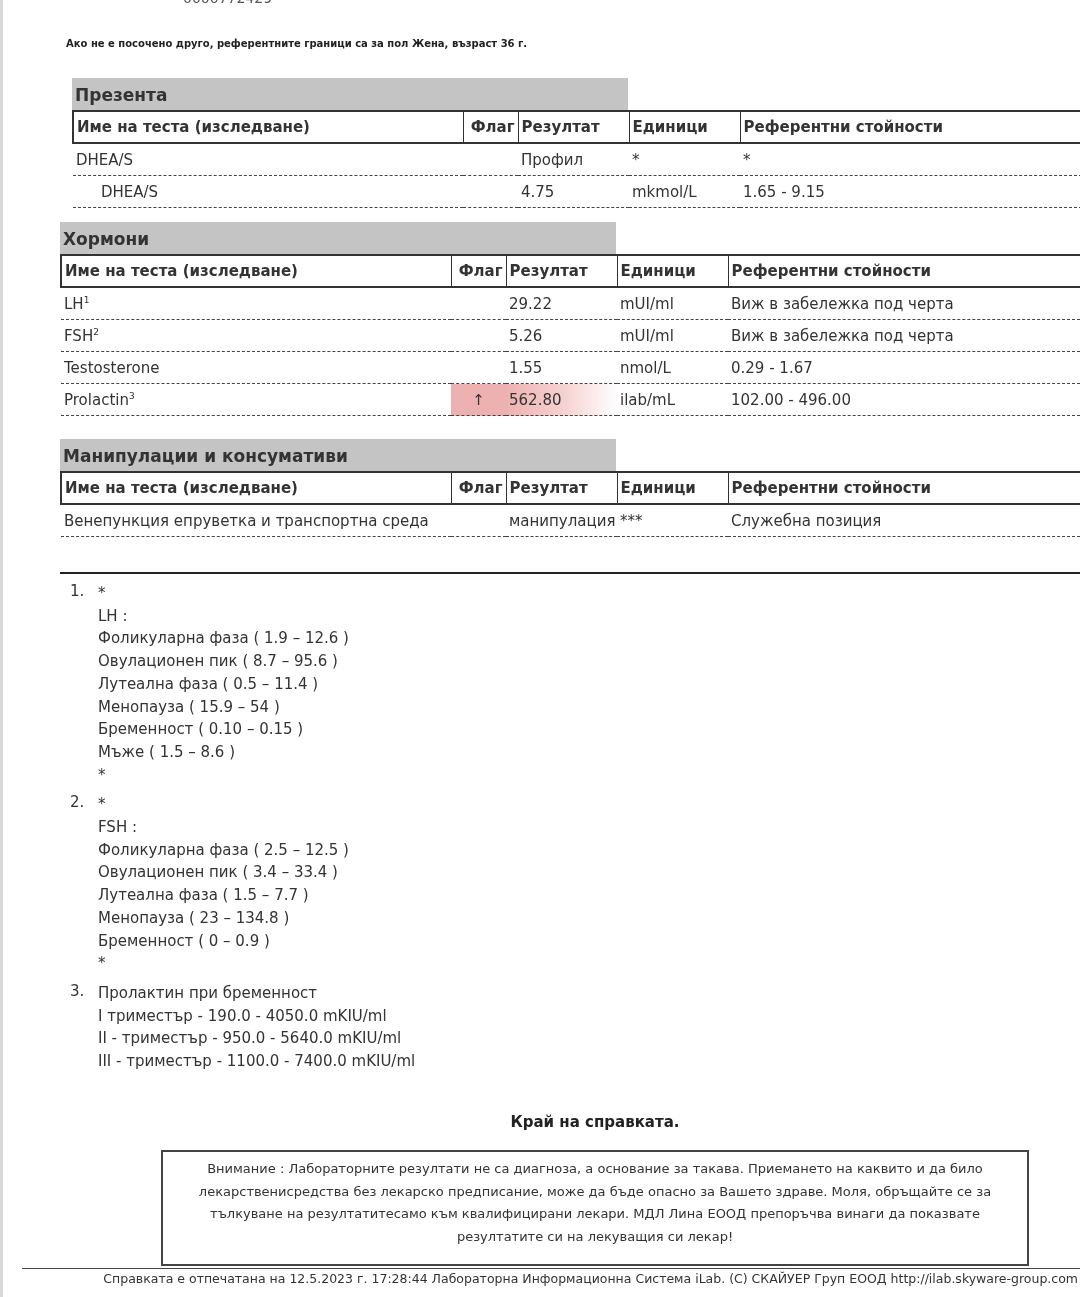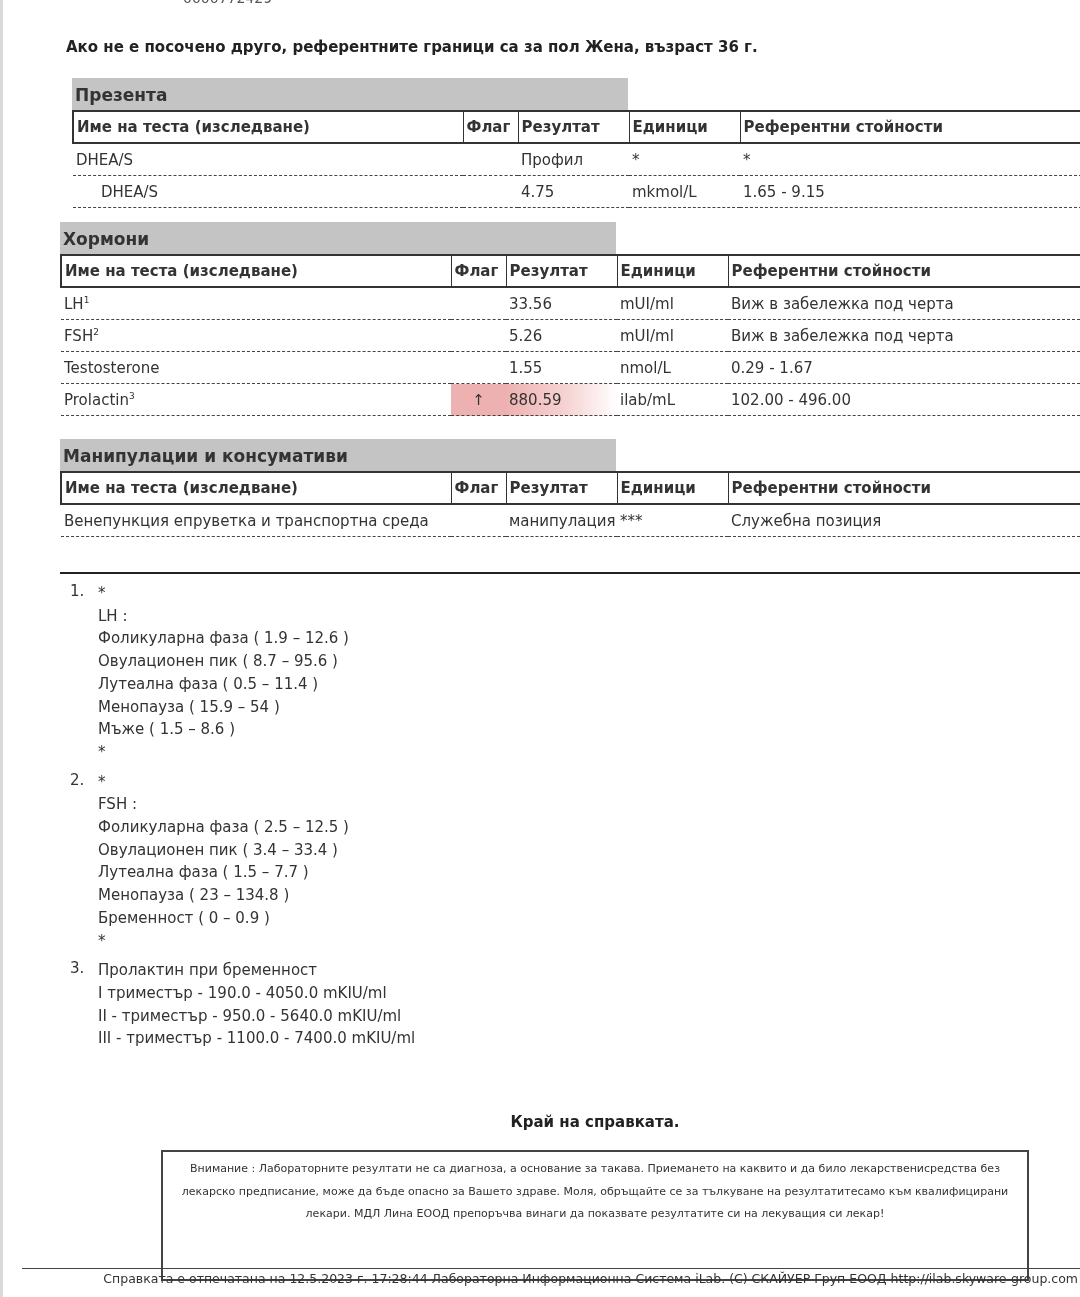--- a/index.html
+++ b/index.html
@@ -3,34 +3,34 @@
   <meta charset="utf-8">
   <style>
     html, body { margin: 0; padding: 0; }
     body {
       width: 1080px; height: 1297px; overflow: hidden; position: relative;
       background: #ffffff; color: #2b2b2b;
       font-family: "DejaVu Sans", sans-serif;
     }
     .left-edge { position: absolute; left: 0; top: 0; width: 3px; height: 1297px; background: #d9d9d9; }
     .cut-top { position: absolute; left: 183px; top: -10px; font-size: 14px; color: #555; }
-    .intro { position: absolute; left: 66px; top: 38px; font-size: 15px; font-weight: bold; color: #222; }
+    .intro { position: absolute; left: 66px; top: 38px; font-size: 10px; font-weight: bold; color: #222; }
 
     .section { position: absolute; left: 60px; width: 1020px; }
     .section-title {
       width: 556px; height: 32px; background: #c4c4c4; box-sizing: border-box;
       padding-left: 3px; font-size: 17px; font-weight: bold; line-height: 34px; color: #333;
     }
     table { border-collapse: collapse; width: 1020px; table-layout: fixed; font-size: 15px; }
     th {
       height: 30px; border-top: 2px solid #333; border-bottom: 2px solid #333;
       font-weight: bold; text-align: left; padding: 0 3px; color: #333; white-space: nowrap;
     }
     th.c-name { border-left: 2px solid #333; }
-    th.c-flag { border-left: 1px solid #333; text-align: left; }
+    th.c-flag { border-left: 1px solid #333; text-align: right; }
     th.c-res { border-left: 1px solid #333; text-align: left; padding-right: 5px; }
     th.c-unit { border-left: 1px solid #333; }
     th.c-ref { border-left: 1px solid #333; }
     td {
       height: 31px; padding: 0 3px; border-bottom: 1px dashed #444; white-space: nowrap; color: #333;
     }
     td.c-res { text-align: left; padding-right: 5px; }
     td.c-flag { text-align: center; }
     td.c-ref { padding-left: 3px; }
     .indent { padding-left: 28px !important; }
@@ -39,22 +39,22 @@
     sup { font-size: 9px; }
 
     .sep { position: absolute; left: 60px; width: 1020px; top: 572px; height: 2px; background: #222; }
     .notes { position: absolute; left: 70px; top: 582px; font-size: 15px; color: #333; }
     .note { display: flex; margin-bottom: 7px; }
     .note-num { width: 28px; }
     .note-lines div { line-height: 22.7px; }
 
     .end { position: absolute; left: 0; width: 1190px; top: 1113px; text-align: center; font-size: 15px; font-weight: bold; color: #222; }
     .warning {
-      position: absolute; left: 161px; top: 1150px; width: 868px; height: 131px; box-sizing: border-box;
-      border: 2px solid #444; text-align: center; font-size: 11px; line-height: 22.5px; color: #333;
+      position: absolute; left: 161px; top: 1150px; width: 868px; height: 116px; box-sizing: border-box;
+      border: 2px solid #444; text-align: center; font-size: 13px; line-height: 22.5px; color: #333;
       padding: 6px 14px 0 14px;
     }
     .foot-line { position: absolute; left: 22px; top: 1268px; width: 1058px; height: 1px; background: #444; }
     .footer { position: absolute; right: 2px; top: 1271px; font-size: 12.5px; color: #333; white-space: nowrap; }
   </style>
 </head>
 <body>
 
 <div class="left-edge"></div>
 <div class="cut-top">0000772429</div>
@@ -110,42 +110,42 @@
           <tr>
       <th class="c-name">Име на теста (изследване)</th>
       <th class="c-flag">Флаг</th>
       <th class="c-res">Резултат</th>
       <th class="c-unit">Единици</th>
       <th class="c-ref">Референтни стойности</th>
     </tr>
           <tr>
       <td class="c-name"><span>LH</span><sup>1</sup></td>
       <td class="c-flag"></td>
-      <td class="c-res">33.56</td>
+      <td class="c-res">29.22</td>
       <td class="c-unit">mUI/ml</td>
       <td class="c-ref">Виж в забележка под черта</td>
     </tr>
           <tr>
       <td class="c-name"><span>FSH</span><sup>2</sup></td>
       <td class="c-flag"></td>
       <td class="c-res">5.26</td>
       <td class="c-unit">mUI/ml</td>
       <td class="c-ref">Виж в забележка под черта</td>
     </tr>
           <tr>
       <td class="c-name"><span>Testosterone</span></td>
       <td class="c-flag"></td>
       <td class="c-res">1.55</td>
       <td class="c-unit">nmol/L</td>
       <td class="c-ref">0.29 - 1.67</td>
     </tr>
           <tr>
       <td class="c-name"><span>Prolactin</span><sup>3</sup></td>
       <td class="c-flag flag-high">↑</td>
-      <td class="c-res res-high">880.59</td>
+      <td class="c-res res-high">562.80</td>
       <td class="c-unit">ilab/mL</td>
       <td class="c-ref">102.00 - 496.00</td>
     </tr>
         </tbody>
       </table>
     </div>
     <div class="section" style="top: 439px;">
       <div class="section-title">Манипулации и консумативи</div>
   <table>
     <colgroup>
@@ -179,20 +179,21 @@
 <div class="notes" id="notes">
     <div class="note">
       <div class="note-num">1.</div>
       <div class="note-lines">
         <div>*</div>
         <div>LH :</div>
         <div>Фоликуларна фаза ( 1.9 – 12.6 )</div>
         <div>Овулационен пик ( 8.7 – 95.6 )</div>
         <div>Лутеална фаза ( 0.5 – 11.4 )</div>
         <div>Менопауза ( 15.9 – 54 )</div>
+        <div>Бременност ( 0.10 – 0.15 )</div>
         <div>Мъже ( 1.5 – 8.6 )</div>
         <div>*</div>
       </div>
     </div>
     <div class="note">
       <div class="note-num">2.</div>
       <div class="note-lines">
         <div>*</div>
         <div>FSH :</div>
         <div>Фоликуларна фаза ( 2.5 – 12.5 )</div>

